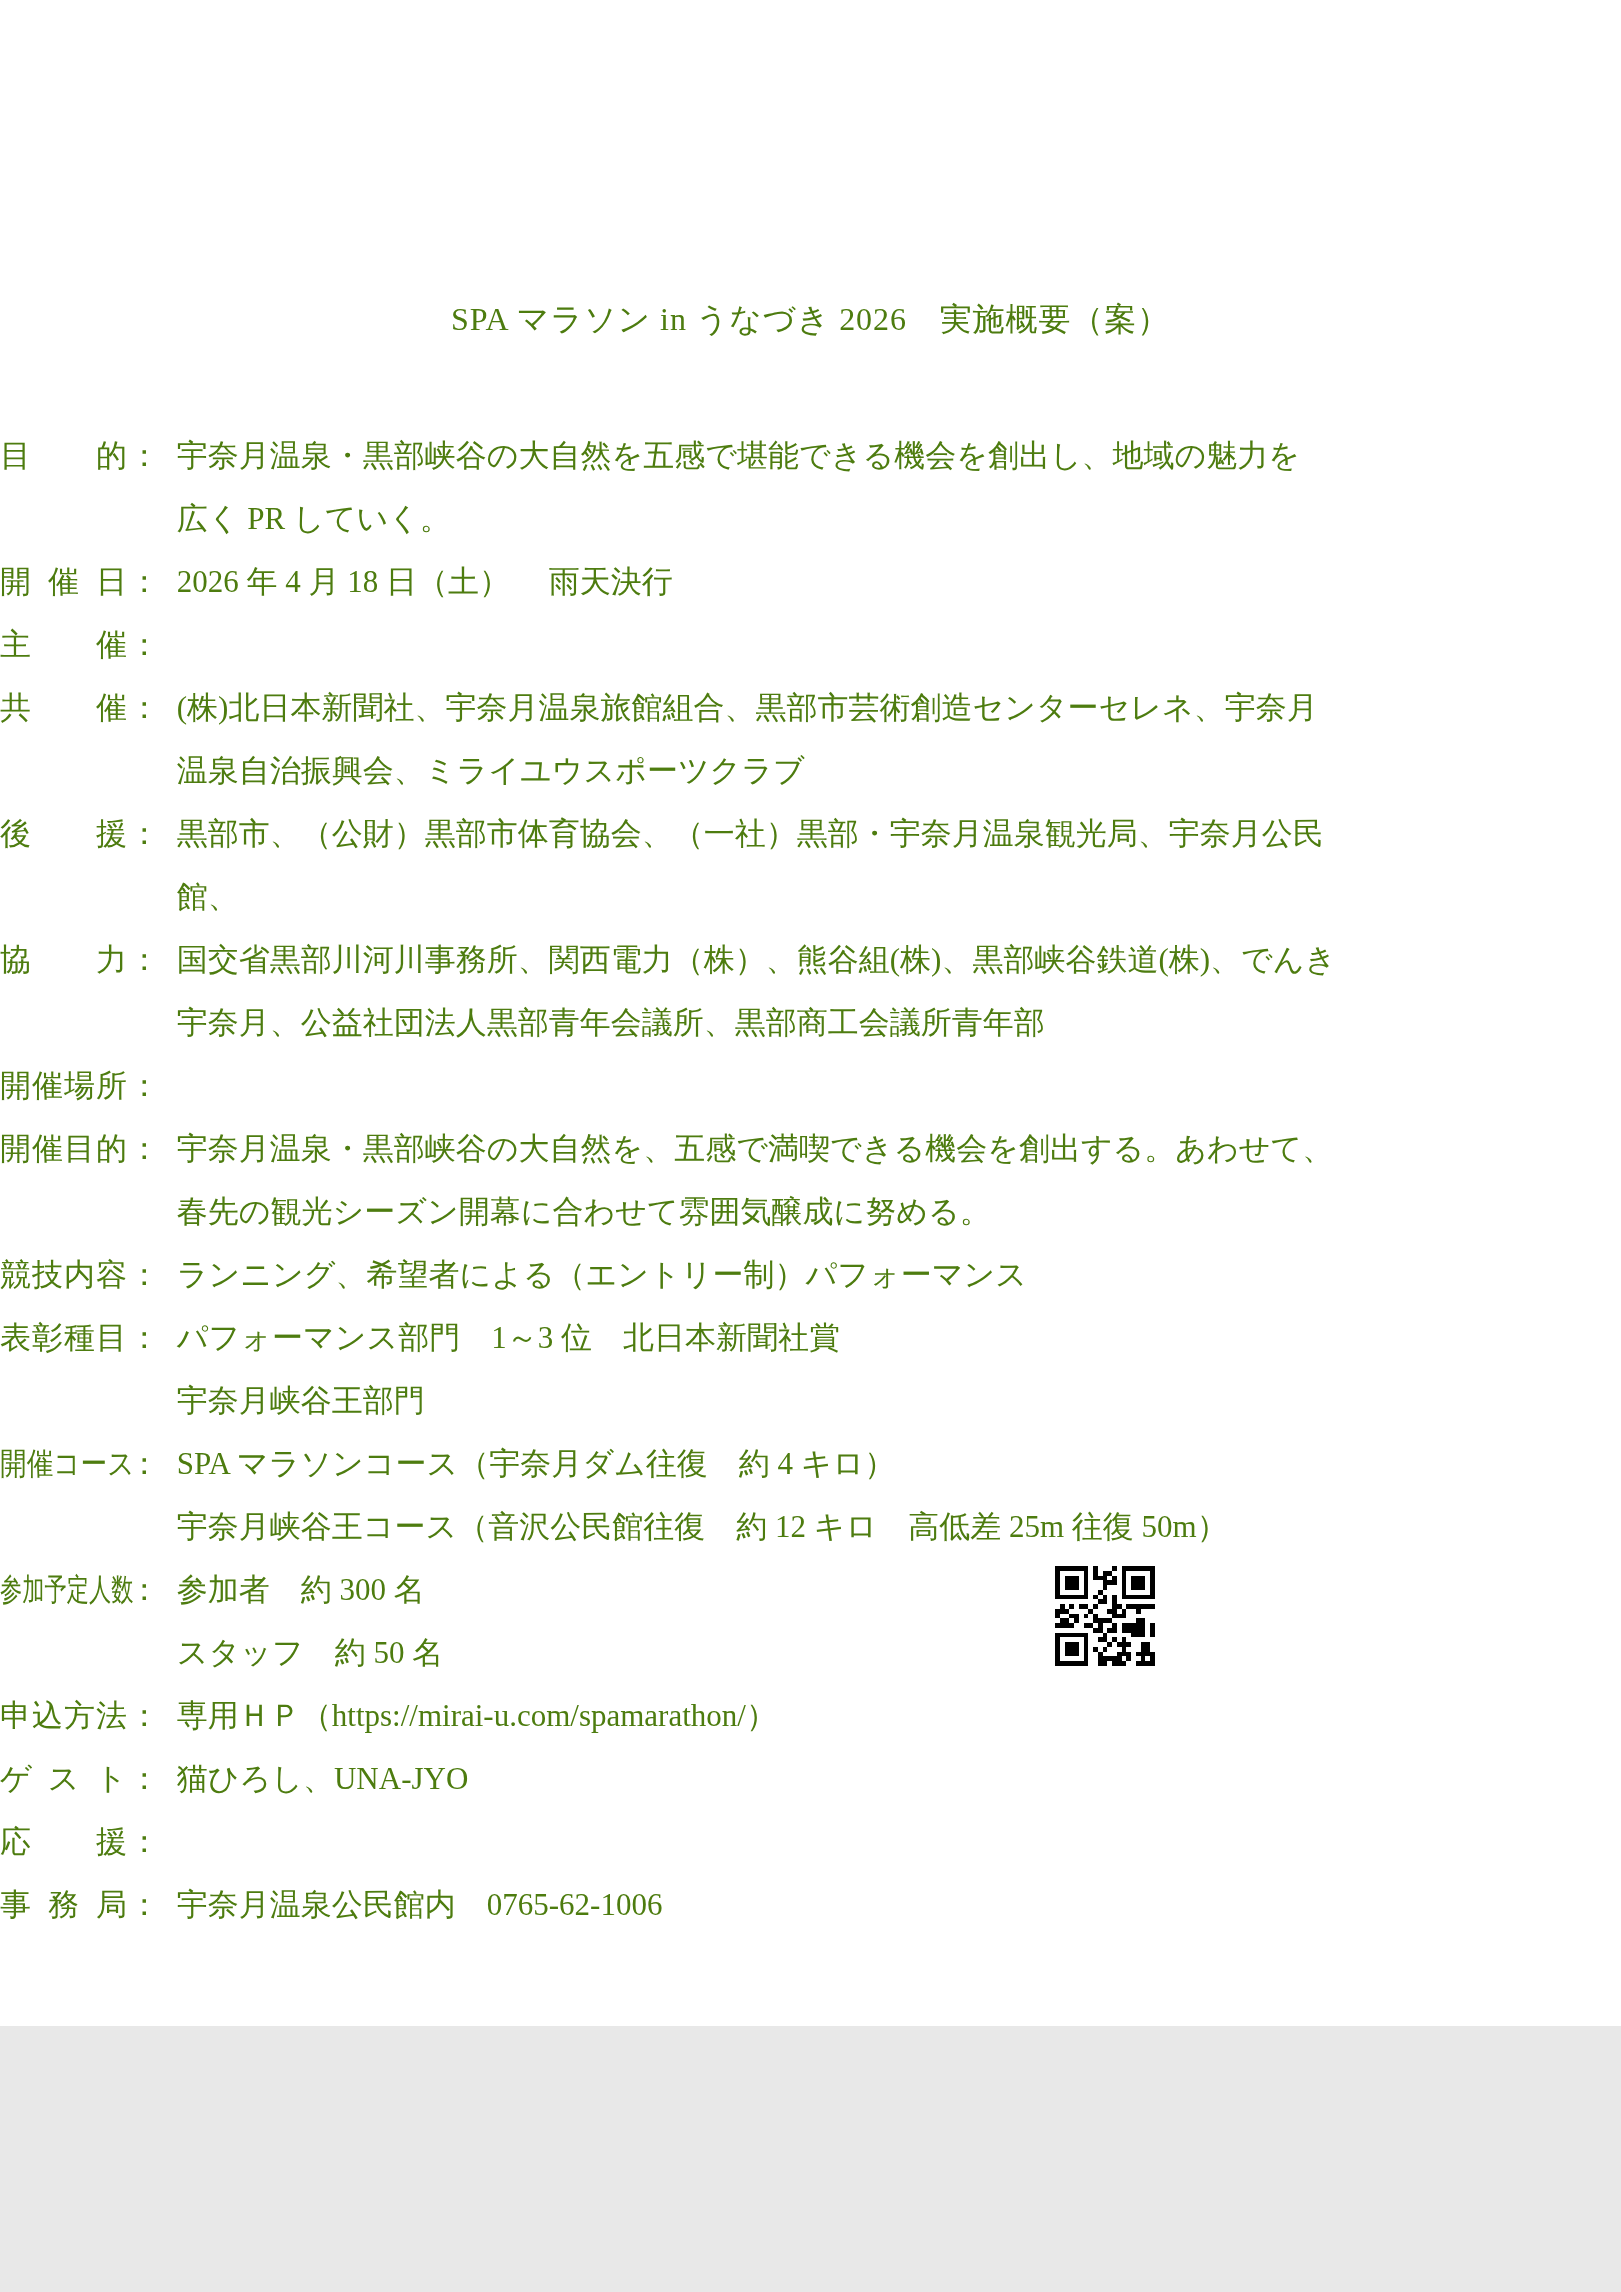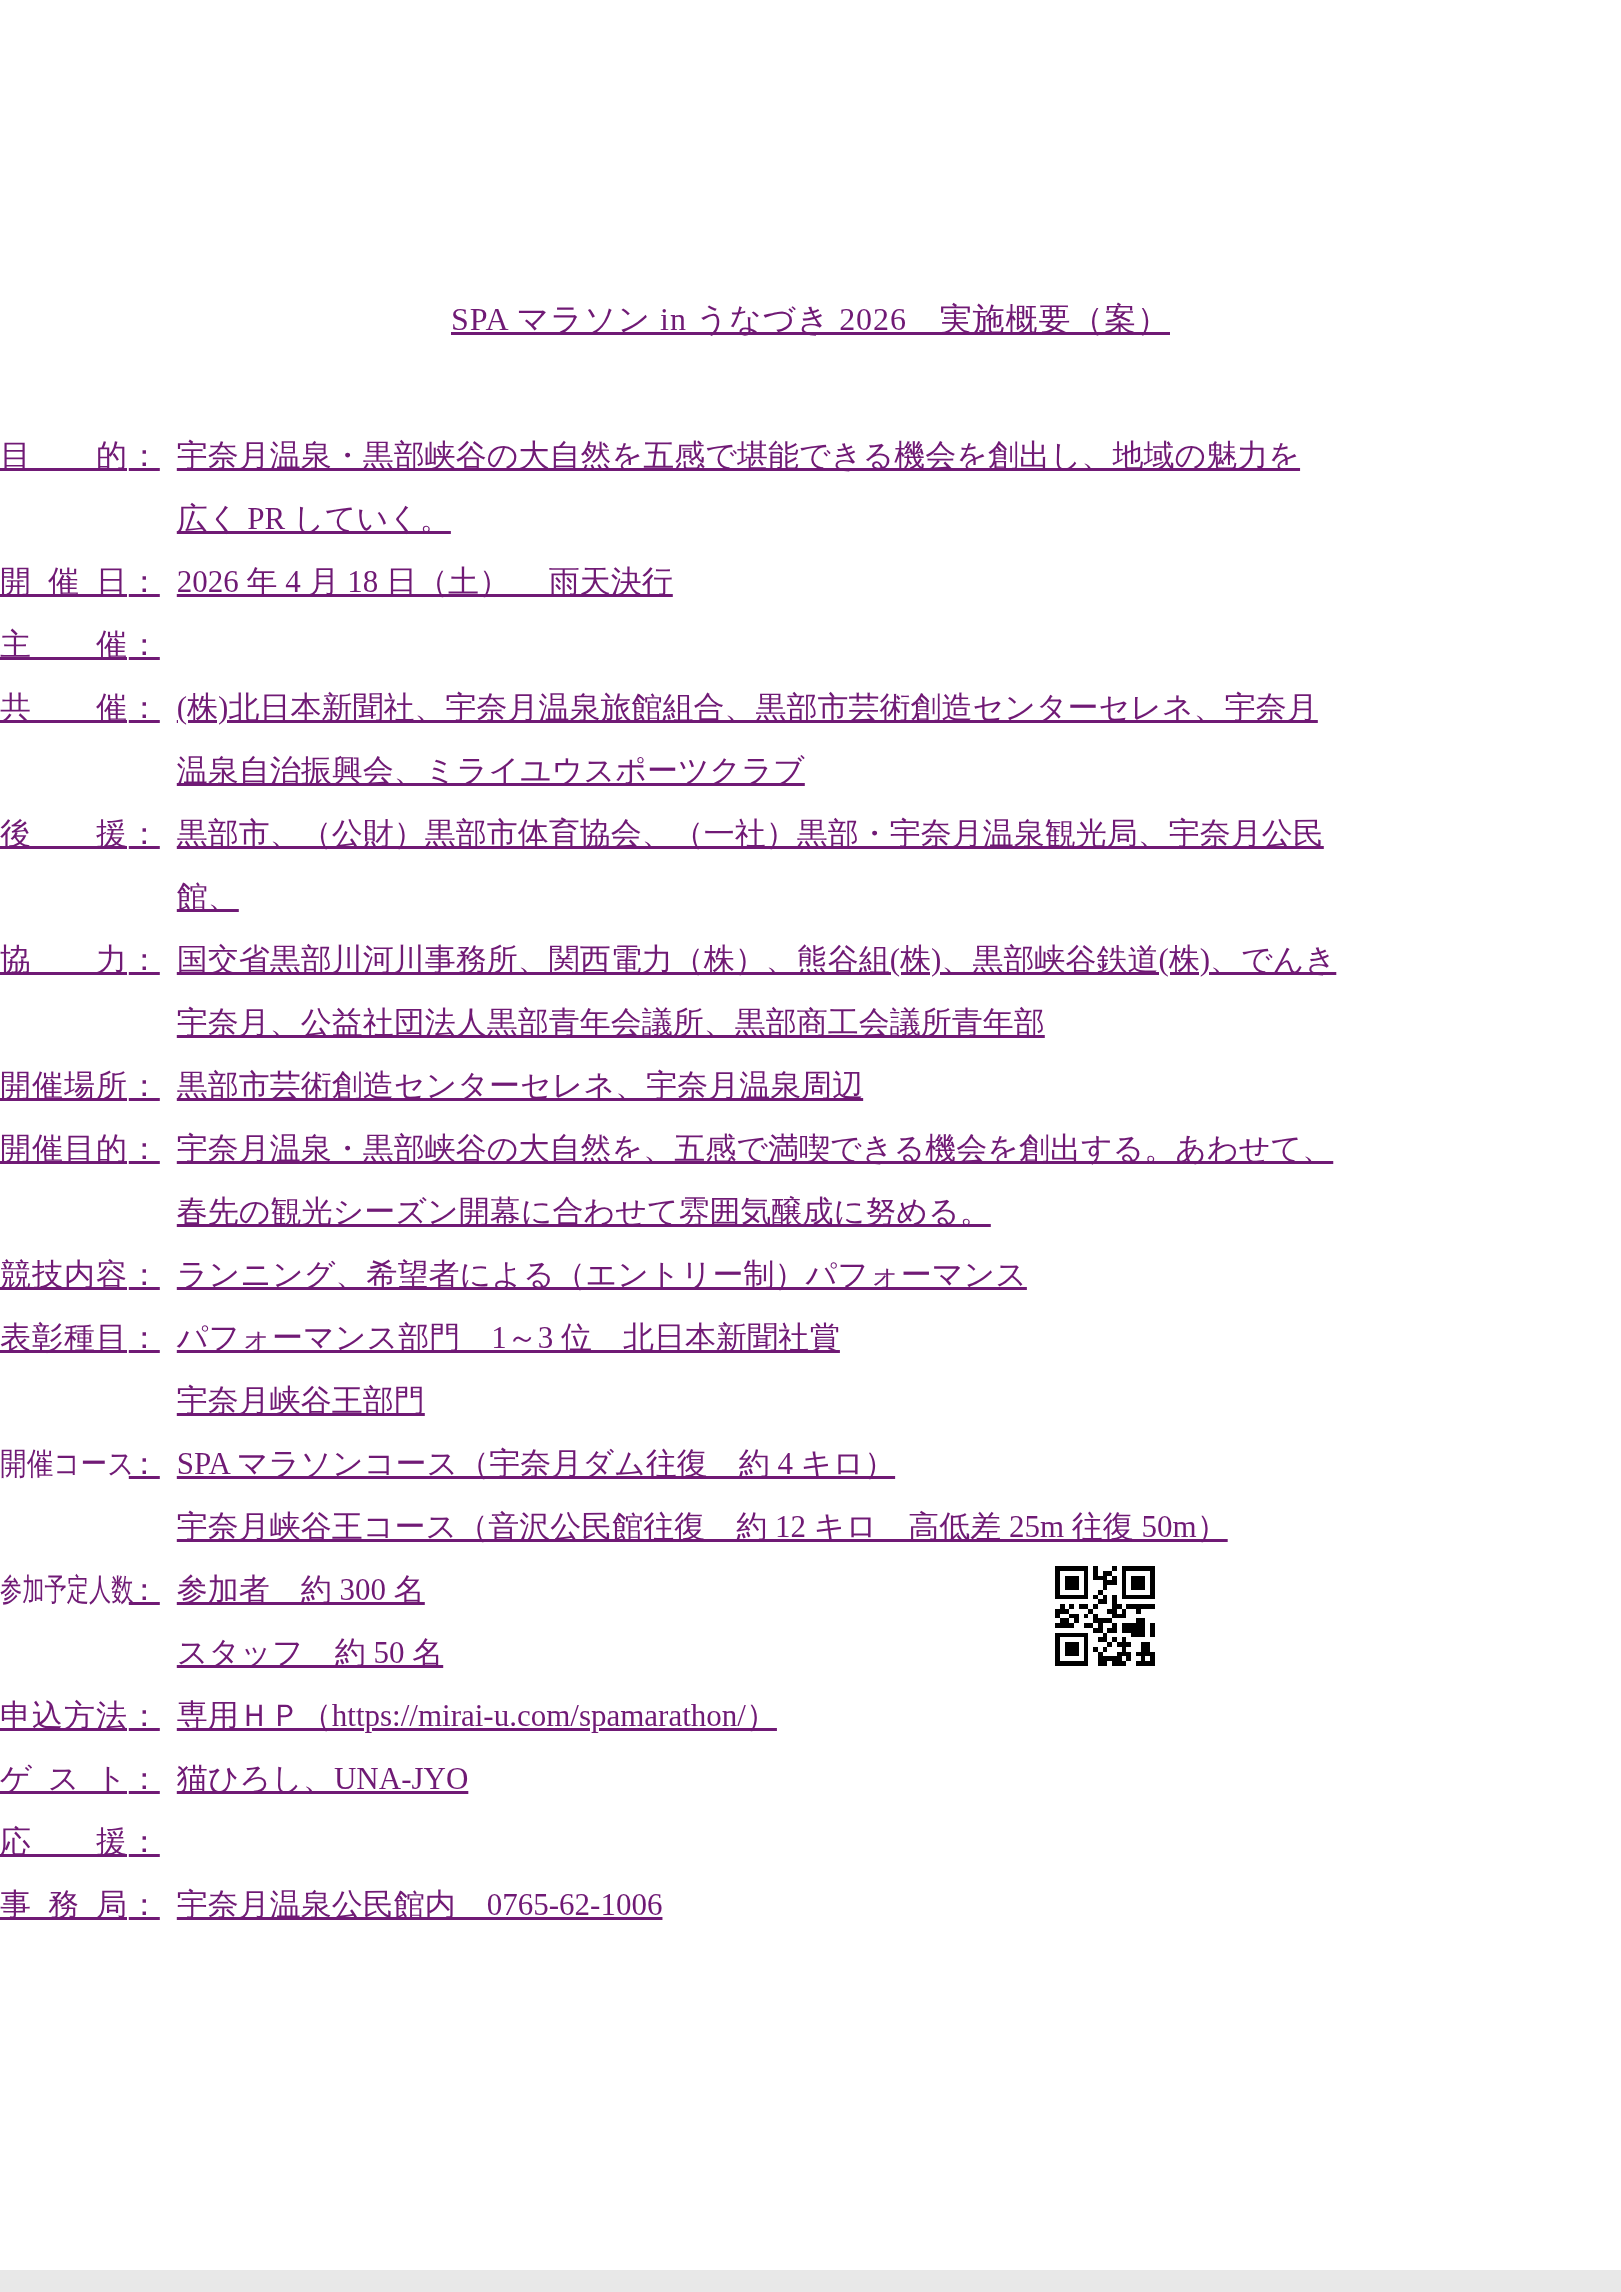--- a/index.html
+++ b/index.html
@@ -1,25 +1,24 @@
 <!DOCTYPE html>
 <html style="font-size:14.3px"><head>
 <meta charset="utf-8">
 <style>
   html,body{margin:0;padding:0;background:#e8e8e8;}
   .page{
     position:relative;
     width:1621px;
-    height:2270px;
+    height:2026px;
     background:#ffffff;
     font-family:"Liberation Serif","DejaVu Serif",serif;
-    color:#701a75;
+    color:#4d7c0f;
     overflow:hidden;
     margin:0 auto;
-    text-decoration:underline;
   }
   .title{
     margin:0;
     padding-top:297px;
     text-align:center;
     font-size:32px;
     font-weight:normal;
     line-height:45px;
     letter-spacing:0.9px;
   }
@@ -108,21 +107,20 @@
   <div class="row">
     <span class="label"><span class="label-inner">協力</span></span>
     <span class="colon">：</span>
     <span class="value">国交省黒部川河川事務所、関西電力（株）、熊谷組(株)、黒部峡谷鉄道(株)、でんき
 宇奈月、公益社団法人黒部青年会議所、黒部商工会議所青年部</span>
   </div>
 
   <div class="row">
     <span class="label"><span class="label-inner">開催場所</span></span>
     <span class="colon">：</span>
-    <span class="value">黒部市芸術創造センターセレネ、宇奈月温泉周辺</span>
   </div>
 
   <div class="row">
     <span class="label"><span class="label-inner">開催目的</span></span>
     <span class="colon">：</span>
     <span class="value">宇奈月温泉・黒部峡谷の大自然を、五感で満喫できる機会を創出する。あわせて、
 春先の観光シーズン開幕に合わせて雰囲気醸成に努める。</span>
   </div>
 
   <div class="row">

